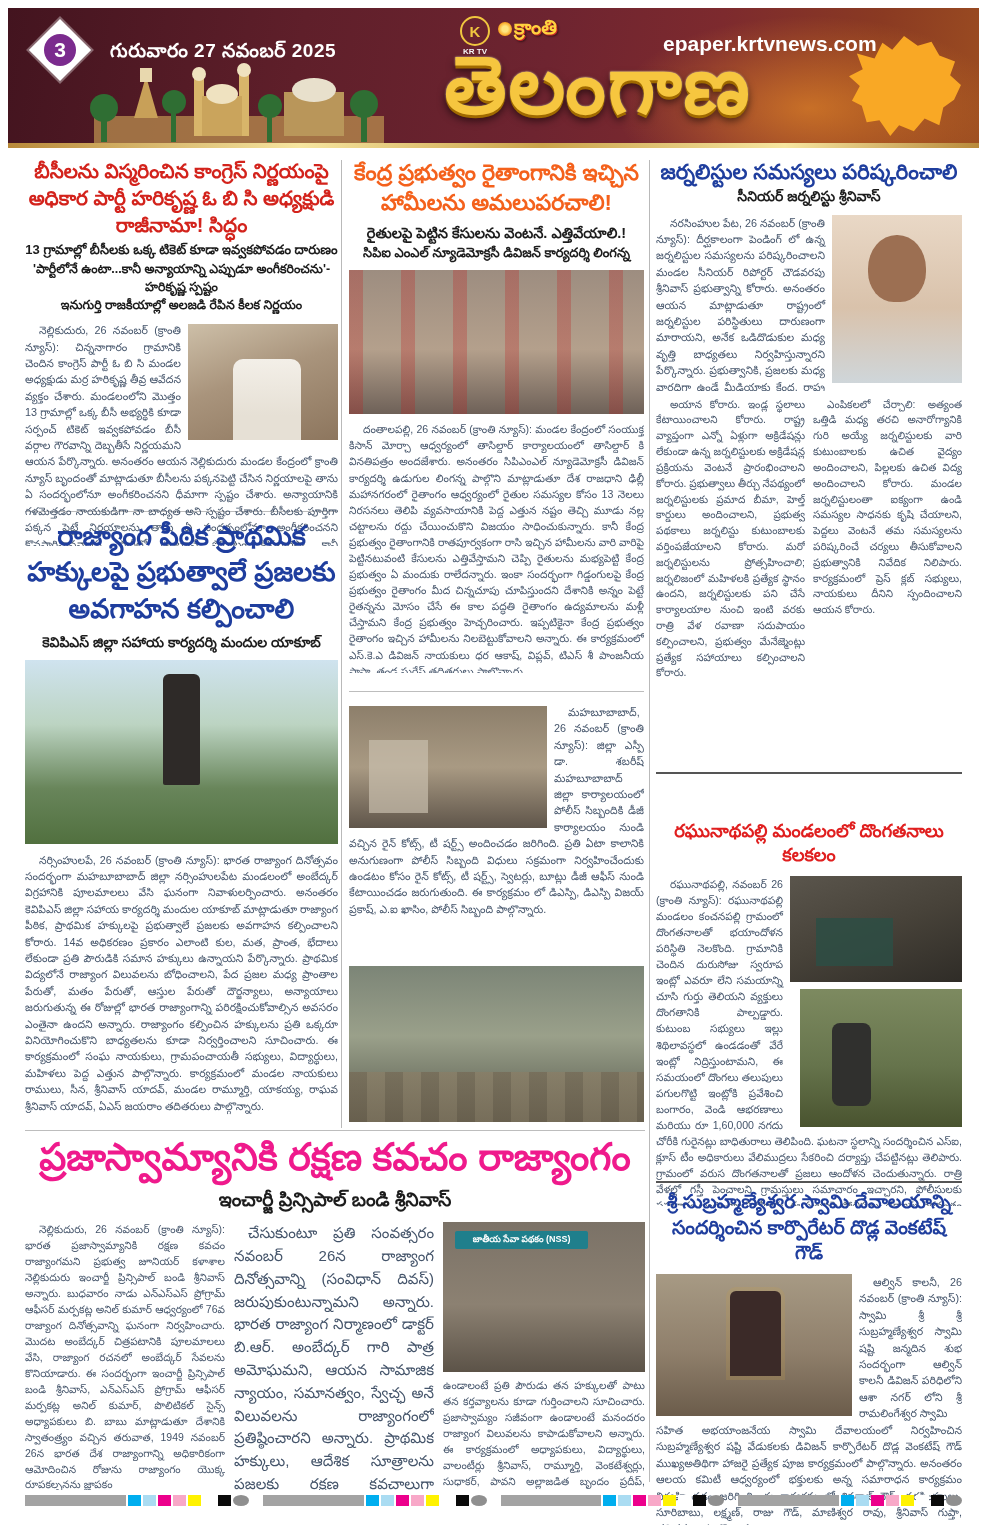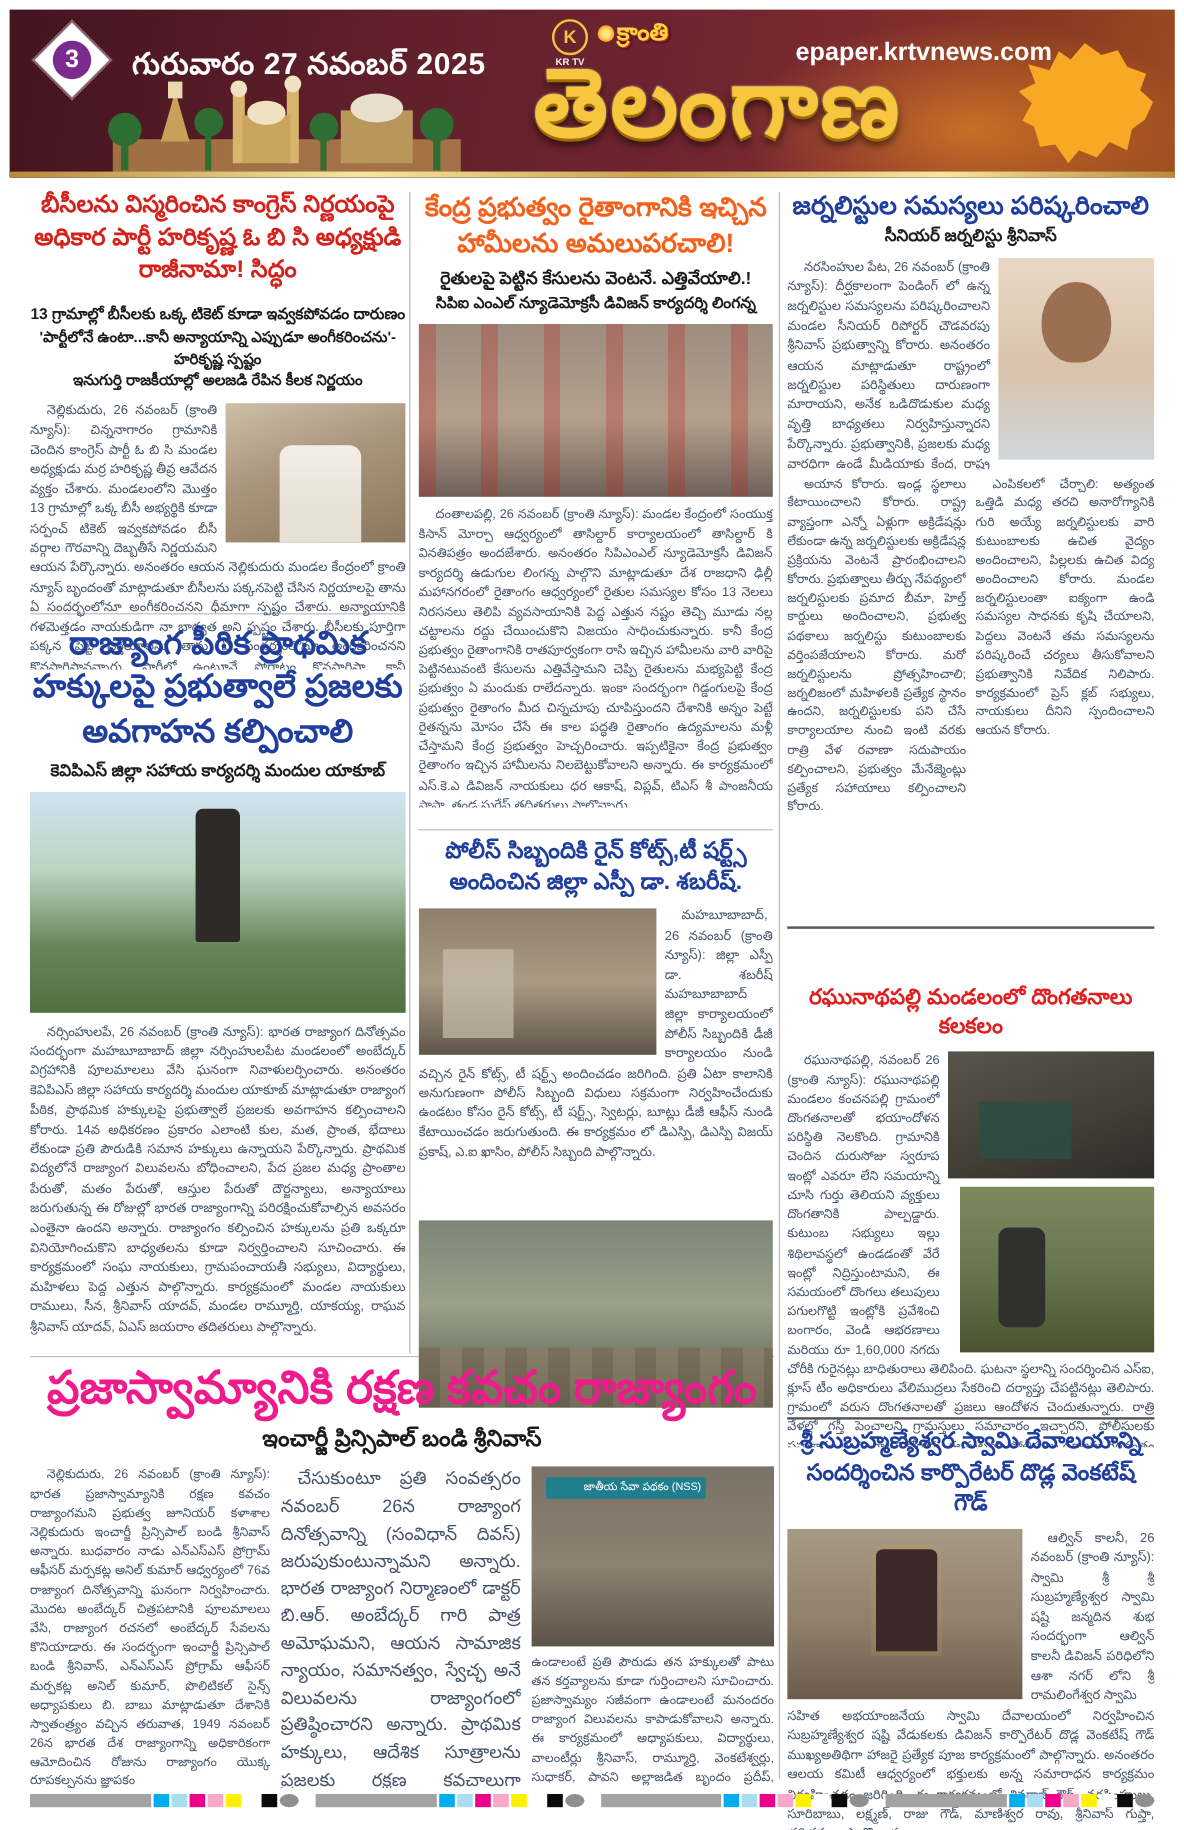--- a/index.html
+++ b/index.html
@@ -10,21 +10,21 @@
   .header{position:absolute;left:8px;top:8px;width:971px;height:140px;overflow:hidden;
           background:linear-gradient(100deg,#43141f 0%,#5f1f2a 30%,#6e2430 55%,#7d2a2e 72%,#8a3a22 88%,#9c4d21 100%);}
   .header::after{content:"";position:absolute;right:-40px;bottom:-60px;width:420px;height:200px;
           background:radial-gradient(ellipse at center,rgba(255,160,40,.55),rgba(255,160,40,0) 65%);}
   .gold-strip{position:absolute;left:0;bottom:0;width:100%;height:5px;z-index:5;
           background:linear-gradient(90deg,#b8893a,#f7e6a0 30%,#caa24a 55%,#f7e6a0 80%,#b8893a);}
   .diamond{position:absolute;left:30px;top:20px;width:44px;height:44px;background:#fff;transform:rotate(45deg);
           display:flex;align-items:center;justify-content:center;z-index:4;box-shadow:0 0 0 2px rgba(255,255,255,.35);}
   .diamond .circ{width:32px;height:32px;border-radius:50%;background:#7b2b8e;color:#fff;font-weight:bold;
           font-size:21px;display:flex;align-items:center;justify-content:center;transform:rotate(-45deg);}
-  .hdr-date{position:absolute;left:102px;top:32px;color:#fff;font-weight:bold;font-size:25px;z-index:4;letter-spacing:.5px;}
+  .hdr-date{position:absolute;left:102px;top:32px;color:#fff;font-weight:bold;font-size:19px;z-index:4;letter-spacing:.5px;}
   .hdr-url{position:absolute;left:655px;top:24px;width:210px;text-align:center;color:#fff;font-weight:bold;font-size:21px;z-index:4;}
   .logo-cluster{position:absolute;left:452px;top:8px;display:flex;align-items:flex-start;gap:6px;z-index:4;}
   .kr-circle{width:26px;height:26px;border-radius:50%;border:2px solid #f0c63f;color:#f0c63f;display:flex;
           align-items:center;justify-content:center;font-weight:bold;font-size:15px;}
   .kr-txt{color:#f5f5f5;font-size:8px;font-weight:bold;text-align:center;margin-top:1px;}
   .kranthi{font-weight:bold;font-size:20px;color:#ffd23f;text-shadow:1px 1px 0 #c62828,2px 2px 2px rgba(0,0,0,.5);}
   .sun-dot{display:inline-block;width:14px;height:14px;border-radius:50%;vertical-align:middle;margin:0 2px;
           background:radial-gradient(circle,#ffe680 30%,#f8a01c 70%);}
   .masthead{position:absolute;left:355px;top:34px;width:470px;text-align:center;font-weight:bold;font-size:80px;
           line-height:1.1;color:#f6c63f;z-index:3;letter-spacing:2px;
@@ -62,21 +62,21 @@
   .ph-group::after{content:"";position:absolute;left:0;bottom:0;width:100%;height:32%;
        background:repeating-linear-gradient(90deg,#74644f 0 18px,#8d7c63 18px 36px);opacity:.6;}
   .ph-portrait{background:linear-gradient(180deg,#e9d8c6 0%,#d9c2ab 55%,#cfd6da 100%);}
   .ph-portrait::after{content:"";position:absolute;left:28%;top:12%;width:44%;height:40%;background:#9c6f52;border-radius:50% 50% 45% 45%;}
   .ph-interior{background:linear-gradient(160deg,#5a554c 0%,#474239 50%,#2f2c27 100%);}
   .ph-interior::after{content:"";position:absolute;left:15%;top:40%;width:45%;height:45%;background:#2d4d44;opacity:.85;}
   .ph-field{background:linear-gradient(180deg,#7d8a60 0%,#66744c 55%,#49532f 100%);}
   .ph-field::after{content:"";position:absolute;left:20%;top:25%;width:24%;height:60%;background:#30302e;border-radius:8px;}
   .ph-nss{background:linear-gradient(180deg,#7b7267 0%,#8c8172 55%,#5c5348 100%);}
   .nss-banner{position:absolute;left:6%;top:6%;width:62%;padding:3px 4px;background:#1f7f8c;color:#fff;
-       font-size:9px;font-weight:normal;text-align:right;border-radius:2px;}
+       font-size:9px;font-weight:bold;text-align:center;border-radius:2px;}
   .ph-temple{background:linear-gradient(180deg,#a79a84 0%,#8f7f6b 55%,#6b5c4b 100%);}
   .ph-temple::after{content:"";position:absolute;left:38%;top:12%;width:26%;height:60%;background:#3b2a28;border-radius:6px 6px 0 0;
        box-shadow:0 0 0 4px #caa24a33;}
 
   
   .regbar{position:absolute;left:25px;top:1494px;width:937px;height:12px;display:flex;gap:14px;align-items:center;}
   .reg-group{display:flex;align-items:center;gap:2px;flex:1;}
   .reg-bar{height:11px;flex:1;}
   .reg-sq{width:13px;height:11px;}
   .reg-oval{width:16px;height:11px;border-radius:50%;}
@@ -138,21 +138,21 @@
   <div class="vline" style="left:341px;top:160px;height:968px;"></div>
   <div class="vline" style="left:649px;top:160px;height:1322px;"></div>
   <div class="hline" style="left:25px;top:511px;width:313px;"></div>
   <div class="hline" style="left:25px;top:1130px;width:620px;"></div>
   <div class="hline" style="left:349px;top:691px;width:295px;"></div>
   <div class="hline-dark" style="left:656px;top:772px;width:306px;"></div>
   <div class="hline-dark" style="left:656px;top:1181px;width:306px;"></div>
 
   <div class="abs" style="left:25px;top:158px;width:313px;">
     <div class="hl hl-red" style="font-size:20px;">బీసీలను విస్మరించిన కాంగ్రెస్ నిర్ణయంపై అధికార పార్టీ హరికృష్ణ ఓ బి సి అధ్యక్షుడి రాజీనామా! సిద్ధం</div>
-    <div class="sub" style="font-size:13px;margin-top:14px;">13 గ్రామాల్లో బీసీలకు ఒక్క టికెట్ కూడా ఇవ్వకపోవడం దారుణం</div>
+    <div class="sub" style="font-size:13px;margin-top:2px;">13 గ్రామాల్లో బీసీలకు ఒక్క టికెట్ కూడా ఇవ్వకపోవడం దారుణం</div>
     <div class="sub" style="font-size:12.5px;">'పార్టీలోనే ఉంటా...కానీ అన్యాయాన్ని ఎప్పుడూ అంగీకరించను'-హరికృష్ణ స్పష్టం</div>
     <div class="sub" style="font-size:12.5px;">ఇనుగుర్తి రాజకీయాల్లో అలజడి రేపిన కీలక నిర్ణయం</div>
     <div class="body-txt" style="margin-top:8px;height:224px;">
       <div class="photo ph-pray" style="float:right;width:150px;height:116px;margin:2px 0 4px 7px;"></div>
       <p>నెల్లికుదురు, 26 నవంబర్ (క్రాంతి న్యూస్): చిన్ననాగారం గ్రామానికి చెందిన కాంగ్రెస్ పార్టీ ఓ బి సి మండల అధ్యక్షుడు మర్ర హరికృష్ణ తీవ్ర ఆవేదన వ్యక్తం చేశారు. మండలంలోని మొత్తం 13 గ్రామాల్లో ఒక్క బీసీ అభ్యర్థికి కూడా సర్పంచ్ టికెట్ ఇవ్వకపోవడం బీసీ వర్గాల గౌరవాన్ని దెబ్బతీసే నిర్ణయమని ఆయన పేర్కొన్నారు. అనంతరం ఆయన నెల్లికుదురు మండల కేంద్రంలో క్రాంతి న్యూస్ బృందంతో మాట్లాడుతూ బీసీలను పక్కనపెట్టి చేసిన నిర్ణయాలపై తాను ఏ సందర్భంలోనూ అంగీకరించనని ధీమాగా స్పష్టం చేశారు. అన్యాయానికి గళమెత్తడం నాయకుడిగా నా బాధ్యత అని స్పష్టం చేశారు. బీసీలకు పూర్తిగా పక్కన పెట్టే నిర్ణయాలను తాను ఏ సందర్భంలోనూ అంగీకరించనని కొనసాగిస్తానన్నారు. పార్టీలో ఉంటూనే పోరాటం కొనసాగిస్తా, కానీ అన్యాయానికి నిరసనగా ఓ బి సి మండల అధ్యక్ష పదవికి రాజీనామా చేస్తున్నట్లు ప్రకటించారు.</p>
     </div>
   </div>
 
   <div class="abs" style="left:25px;top:518px;width:313px;">
     <div class="hl hl-blue" style="font-size:27px;">రాజ్యాంగ పీఠిక ప్రాథమిక హక్కులపై ప్రభుత్వాలే ప్రజలకు అవగాహన కల్పించాలి</div>
@@ -167,21 +167,20 @@
     <div class="hl hl-orange" style="font-size:22px;">కేంద్ర ప్రభుత్వం రైతాంగానికి ఇచ్చిన హామీలను అమలుపరచాలి!</div>
     <div class="sub" style="font-size:14.5px;margin-top:6px;">రైతులపై పెట్టిన కేసులను వెంటనే. ఎత్తివేయాలి.!</div>
     <div class="sub" style="font-size:13px;">సిపిఐ ఎంఎల్ న్యూడెమోక్రసీ డివిజన్ కార్యదర్శి లింగన్న</div>
     <div class="photo ph-scarves" style="width:295px;height:144px;margin-top:7px;"></div>
     <div class="body-txt" style="margin-top:7px;height:252px;font-size:10.6px;">
       <p>దంతాలపల్లి, 26 నవంబర్ (క్రాంతి న్యూస్): మండల కేంద్రంలో సంయుక్త కిసాన్ మోర్చా ఆధ్వర్యంలో తాసిల్దార్ కార్యాలయంలో తాసిల్దార్ కి వినతిపత్రం అందజేశారు. అనంతరం సిపిఎంఎల్ న్యూడెమోక్రసీ డివిజన్ కార్యదర్శి ఉడుగుల లింగన్న పాల్గొని మాట్లాడుతూ దేశ రాజధాని ఢిల్లీ మహానగరంలో రైతాంగం ఆధ్వర్యంలో రైతుల సమస్యల కోసం 13 నెలలు నిరసనలు తెలిపి వ్యవసాయానికి పెద్ద ఎత్తున నష్టం తెచ్చి మూడు నల్ల చట్టాలను రద్దు చేయించుకొని విజయం సాధించుకున్నారు. కానీ కేంద్ర ప్రభుత్వం రైతాంగానికి రాతపూర్వకంగా రాసి ఇచ్చిన హామీలను వారి వారిపై పెట్టినటువంటి కేసులను ఎత్తివేస్తామని చెప్పి రైతులను మభ్యపెట్టి కేంద్ర ప్రభుత్వం ఏ మందుకు రాలేదన్నారు. ఇంకా సందర్భంగా గిడ్డంగులపై కేంద్ర ప్రభుత్వం రైతాంగం మీద చిన్నచూపు చూపిస్తుందని దేశానికి అన్నం పెట్టే రైతన్నను మోసం చేసే ఈ కాల పద్ధతి రైతాంగం ఉద్యమాలను మళ్లీ చేస్తామని కేంద్ర ప్రభుత్వం హెచ్చరించారు. ఇప్పటికైనా కేంద్ర ప్రభుత్వం రైతాంగం ఇచ్చిన హామీలను నిలబెట్టుకోవాలని అన్నారు. ఈ కార్యక్రమంలో ఎస్.కె.ఎ డివిజన్ నాయకులు ధర ఆకాష్, విప్లవ్, టిఎస్ శీ పాంజనీయ పాషా, తండ సురేష్ తదితరులు పాల్గొన్నారు.</p>
     </div>
   </div>
 
   <div class="abs" style="left:349px;top:697px;width:295px;">
-    <div class="hl hl-blue" style="font-size:19px;">పోలీస్ సిబ్బందికి రైన్ కోట్స్,టీ షర్ట్స్ అందించిన జిల్లా ఎస్పీ డా. శబరీష్.</div>
     <div class="body-txt" style="margin-top:7px;height:262px;">
       <div class="photo ph-office" style="float:left;width:198px;height:122px;margin:2px 7px 4px 0;"></div>
       <p>మహబూబాబాద్, 26 నవంబర్ (క్రాంతి న్యూస్): జిల్లా ఎస్పీ డా. శబరీష్ మహబూబాబాద్ జిల్లా కార్యాలయంలో పోలీస్ సిబ్బందికి డీజీ కార్యాలయం నుండి వచ్చిన రైన్ కోట్స్, టీ షర్ట్స్ అందించడం జరిగింది. ప్రతి ఏటా కాలానికి అనుగుణంగా పోలీస్ సిబ్బంది విధులు సక్రమంగా నిర్వహించేందుకు ఉండటం కోసం రైన్ కోట్స్, టీ షర్ట్స్, స్వెటర్లు, బూట్లు డీజీ ఆఫీస్ నుండి కేటాయించడం జరుగుతుంది. ఈ కార్యక్రమం లో డిఎస్పి, డిఎస్పి విజయ్ ప్రకాష్, ఎ.ఐ ఖాసిం, పోలీస్ సిబ్బంది పాల్గొన్నారు.</p>
     </div>
     <div class="photo ph-group" style="width:295px;height:156px;"></div>
   </div>
 
   <div class="abs" style="left:656px;top:158px;width:306px;">
     <div class="hl hl-blue" style="font-size:21px;">జర్నలిస్టుల సమస్యలు పరిష్కరించాలి</div>
     <div class="sub" style="font-size:14px;">సీనియర్ జర్నలిస్టు శ్రీనివాస్</div>

